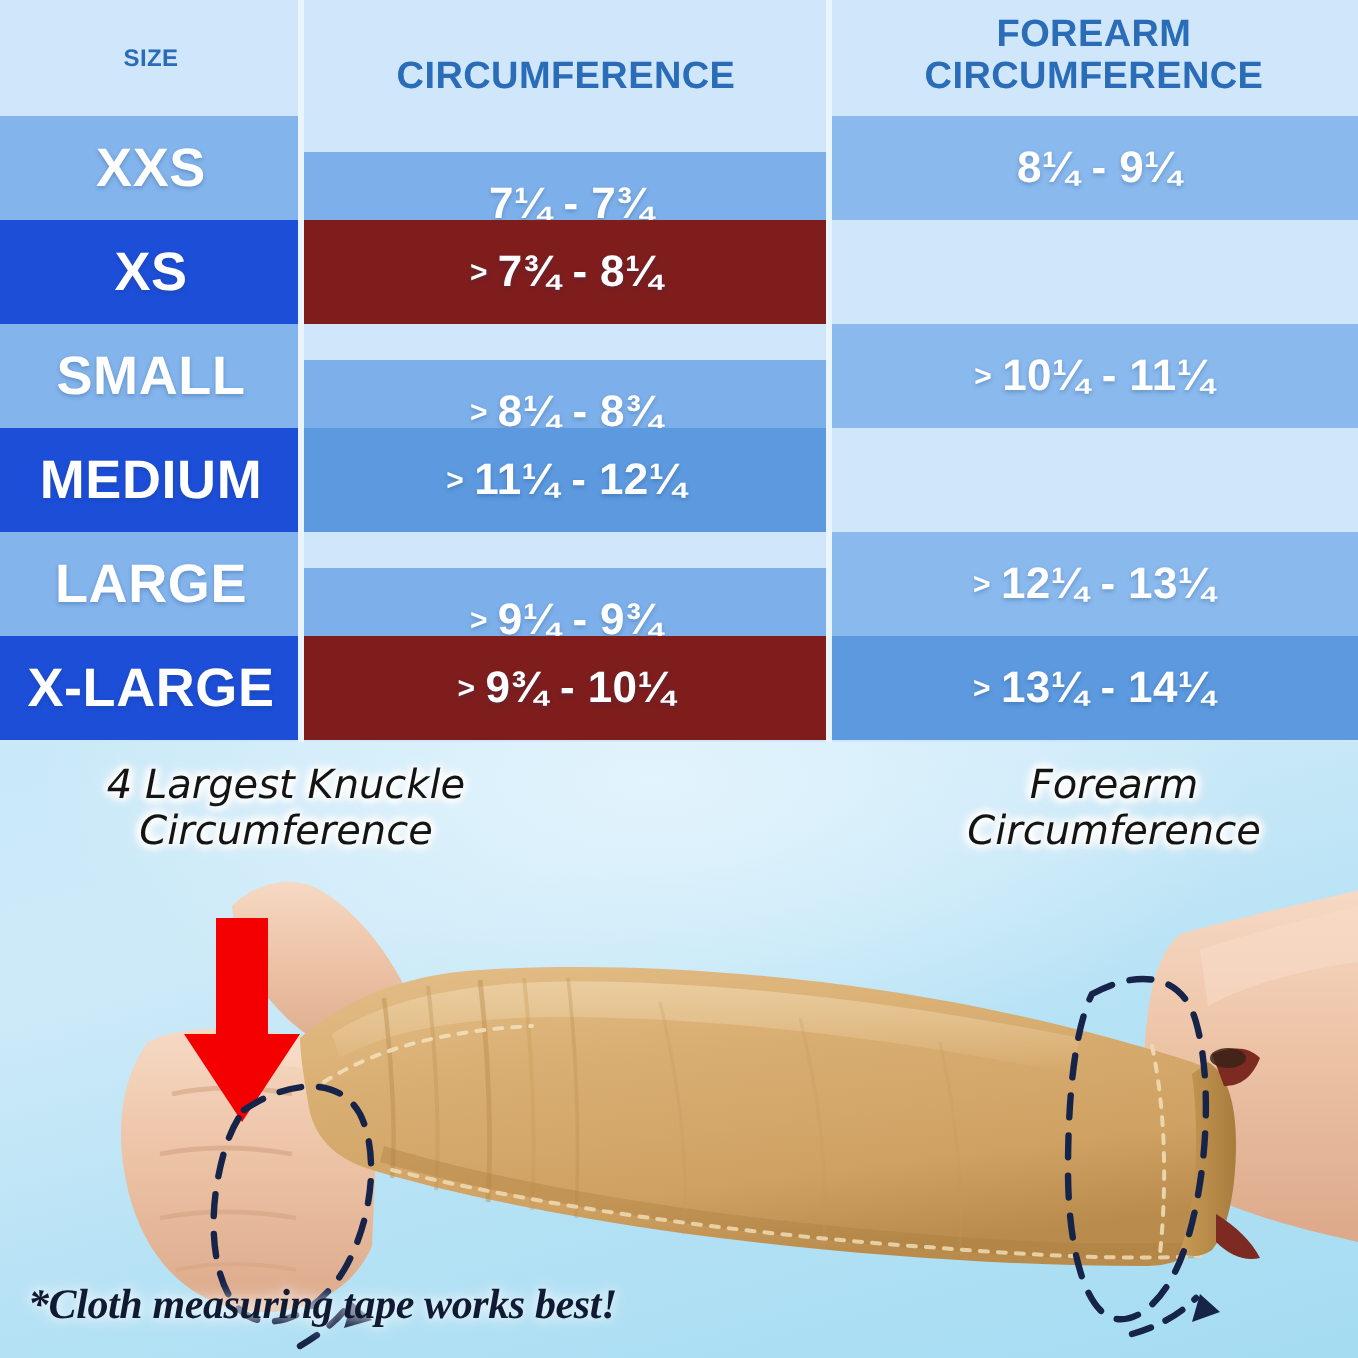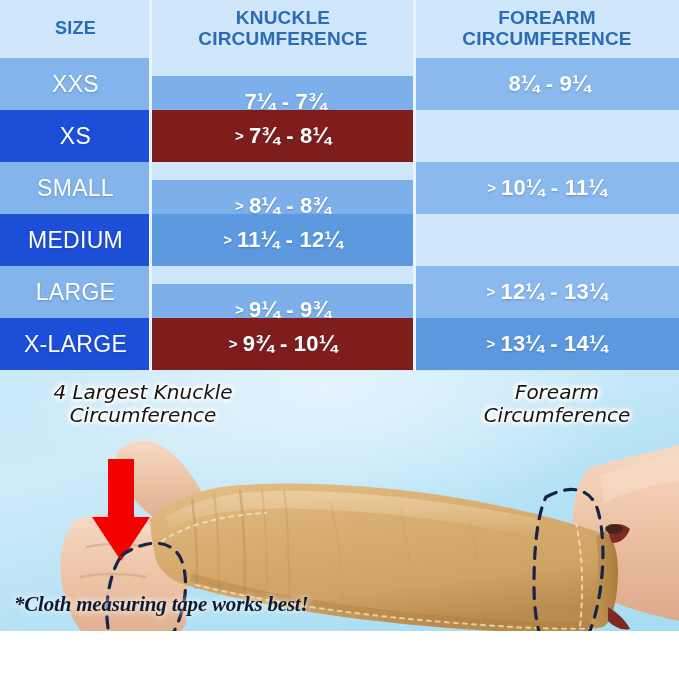--- a/index.html
+++ b/index.html
@@ -71,31 +71,31 @@
     height: 100%;
     background: #eaf4fe;
     z-index: 3;
   }
   .vsep-1 { left: 149px; }
   .vsep-2 { left: 413px; }
 
   .head-label {
     color: #2a6cb8;
     font-weight: bold;
-    font-size: 18px;
+    font-size: 12px;
     letter-spacing: 0.2px;
     line-height: 1.08;
     text-align: center;
   }
   .head-label.small { font-size: 19px; }
 
   .size-label {
     color: #ffffff;
-    font-weight: normal;
-    font-size: 23px;
+    font-weight: bold;
+    font-size: 27px;
     letter-spacing: 0.3px;
     text-shadow: 0 1px 2px rgba(20,60,110,0.30);
   }
 
   .meas {
     color: #ffffff;
     font-weight: bold;
     font-size: 22px;
     letter-spacing: 0.2px;
     text-shadow: 0 1px 2px rgba(20,60,110,0.30);
@@ -107,21 +107,21 @@
     position: relative;
     top: -2px;
     margin-right: 5px;
   }
 
   
   #photo {
     position: absolute;
     left: 0; top: 371px;
     width: 679px;
-    height: 260px;
+    height: 308px;
     overflow: hidden;
     background:
       radial-gradient(ellipse 420px 200px at 48% 6%, #e2f4fd 0%, rgba(226,244,253,0) 72%),
       linear-gradient(165deg, #c9e9f8 0%, #cdeaf8 28%, #b6e2f5 58%, #a5dcf2 100%);
   }
 
   #photo-svg { position: absolute; left: 0; top: 0; }
 
   
   .anno {
@@ -166,21 +166,21 @@
 
     <div class="vsep vsep-1" style="height:371px;"></div>
     <div class="vsep vsep-2" style="height:371px;"></div>
 
     <div class="t-row t-head">
       <div class="cell c-size">
         <span class="head-label">SIZE</span>
       </div>
       <div class="cell c-knuckle">
         <span class="head-label small">
-          <span>KNUCKLE</span><br>
+          <br>
           <span>CIRCUMFERENCE</span>
         </span>
       </div>
       <div class="cell c-forearm">
         <span class="head-label small">
           <span>FOREARM</span><br>
           <span>CIRCUMFERENCE</span>
         </span>
       </div>
     </div>

